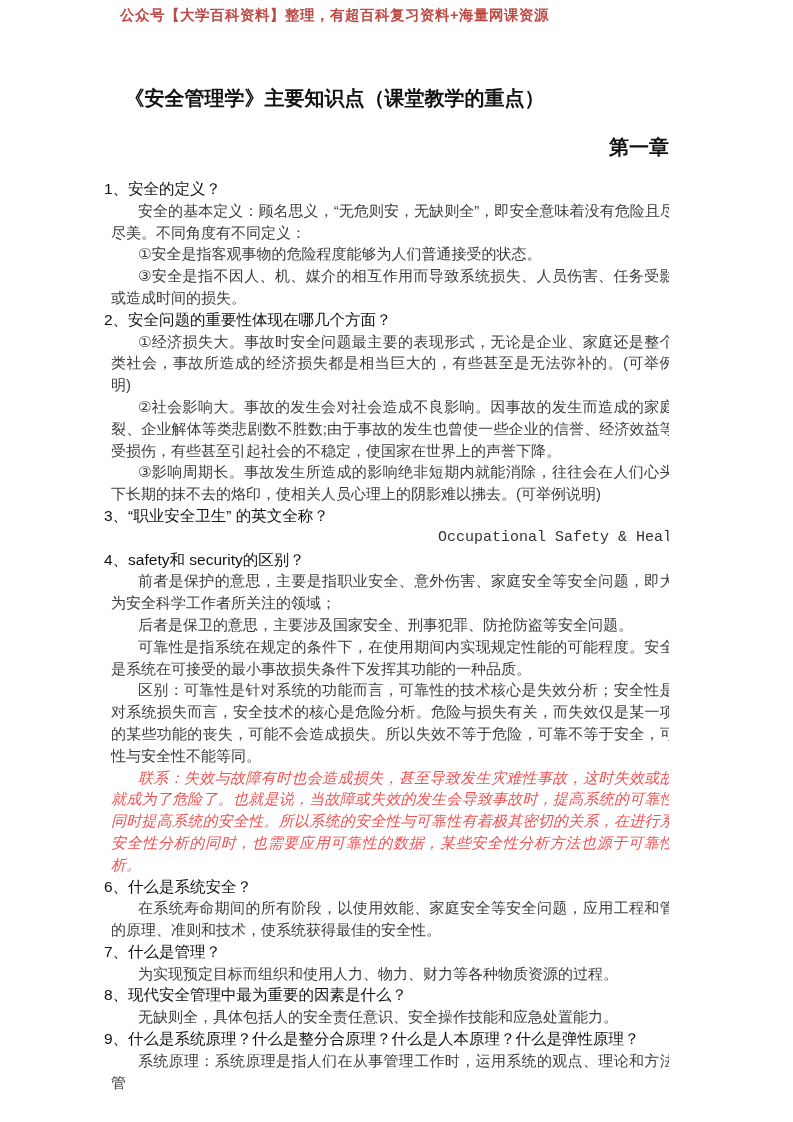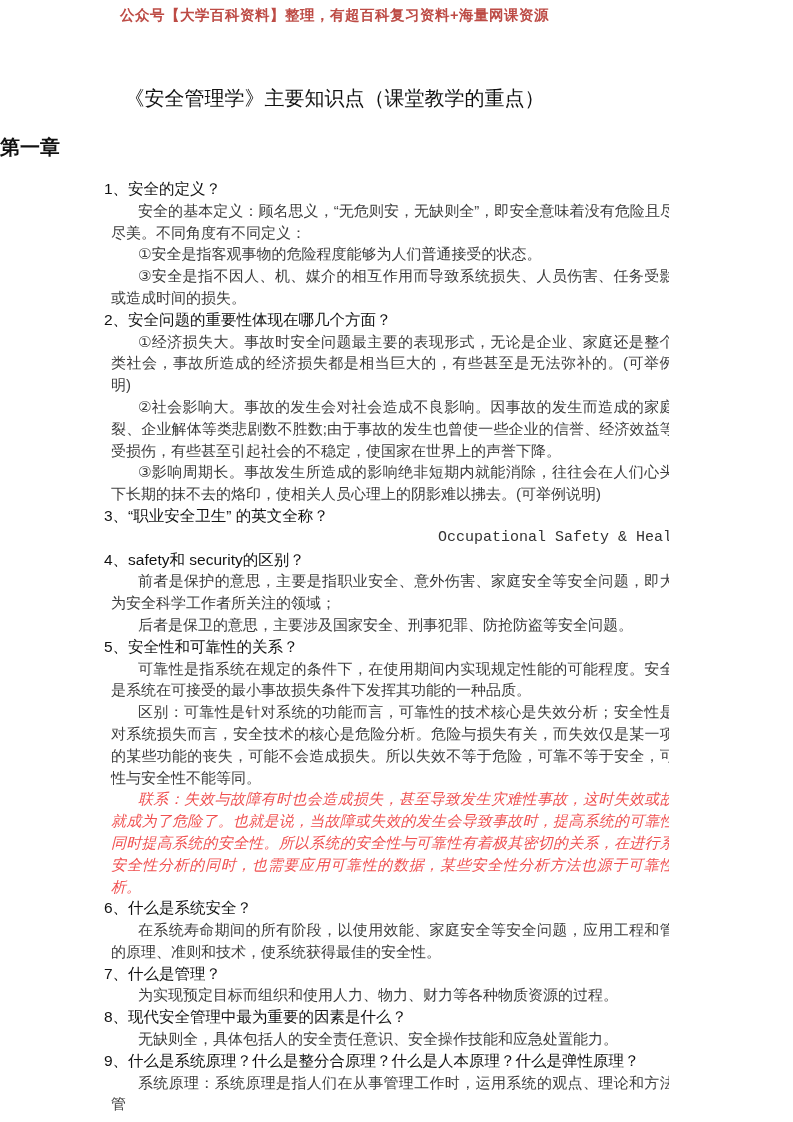--- a/index.html
+++ b/index.html
@@ -20,26 +20,26 @@
     text-align: center;
     font-size: 14.5px;
     font-weight: bold;
     letter-spacing: 0.5px;
     color: var(--header-red, #bd4b45);
   }
   .doc-title {
     margin: 60px 0 0 0;
     text-align: center;
     font-size: 20px;
-    font-weight: normal;
+    font-weight: bold;
     color: var(--heading-color, #111111);
   }
   .chapter-title {
     margin: 22px 0 0 0;
-    text-align: left;
+    text-align: right;
     font-size: 20px;
     font-weight: bold;
     color: var(--heading-color, #111111);
   }
   .content {
     margin: 17px 0 0 104px;
     width: 586px;
     font-size: 15px;
     line-height: 21.8px;
     color: var(--body-color, #3d3d3d);
@@ -91,21 +91,20 @@
       <div class="section">
         <div class="section-heading">3、“职业安全卫生” 的英文全称？</div>
         <p class="para mono">Occupational Safety &amp; Health</p>
       </div>
       <div class="section">
         <div class="section-heading">4、safety和 security的区别？</div>
         <p class="para">前者是保护的意思，主要是指职业安全、意外伤害、家庭安全等安全问题，即大多为安全科学工作者所关注的领域；</p>
         <p class="para">后者是保卫的意思，主要涉及国家安全、刑事犯罪、防抢防盗等安全问题。</p>
       </div>
       <div class="section">
-        <div class="section-heading">5、安全性和可靠性的关系？</div>
         <p class="para">可靠性是指系统在规定的条件下，在使用期间内实现规定性能的可能程度。安全性是系统在可接受的最小事故损失条件下发挥其功能的一种品质。</p>
         <p class="para">区别：可靠性是针对系统的功能而言，可靠性的技术核心是失效分析；安全性是针对系统损失而言，安全技术的核心是危险分析。危险与损失有关，而失效仅是某一项目的某些功能的丧失，可能不会造成损失。所以失效不等于危险，可靠不等于安全，可靠性与安全性不能等同。</p>
         <p class="para red">联系：失效与故障有时也会造成损失，甚至导致发生灾难性事故，这时失效或故障就成为了危险了。也就是说，当故障或失效的发生会导致事故时，提高系统的可靠性会同时提高系统的安全性。所以系统的安全性与可靠性有着极其密切的关系，在进行系统安全性分析的同时，也需要应用可靠性的数据，某些安全性分析方法也源于可靠性分析。</p>
       </div>
       <div class="section">
         <div class="section-heading">6、什么是系统安全？</div>
         <p class="para">在系统寿命期间的所有阶段，以使用效能、家庭安全等安全问题，应用工程和管理的原理、准则和技术，使系统获得最佳的安全性。</p>
       </div>
       <div class="section">
         <div class="section-heading">7、什么是管理？</div>

